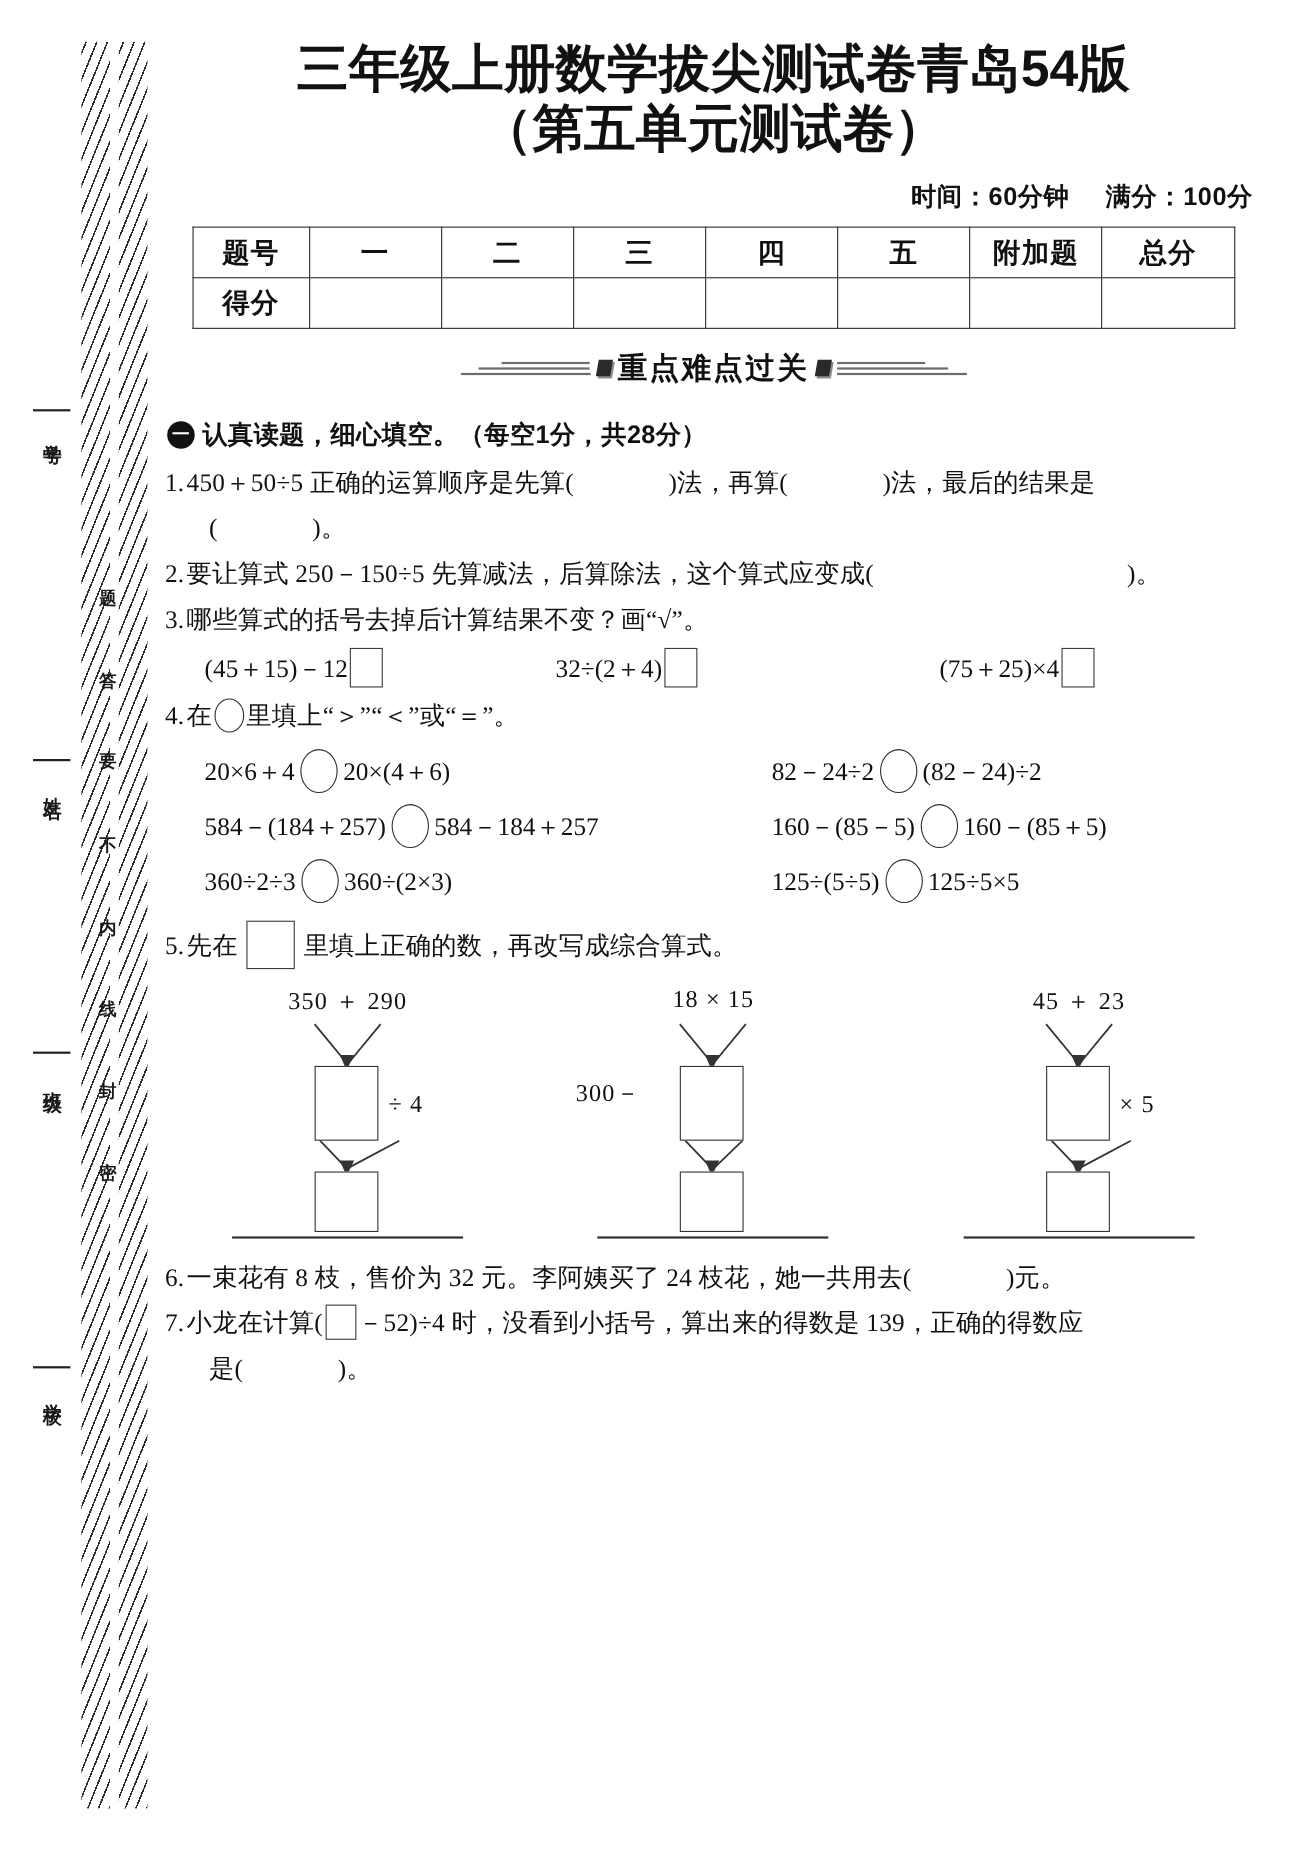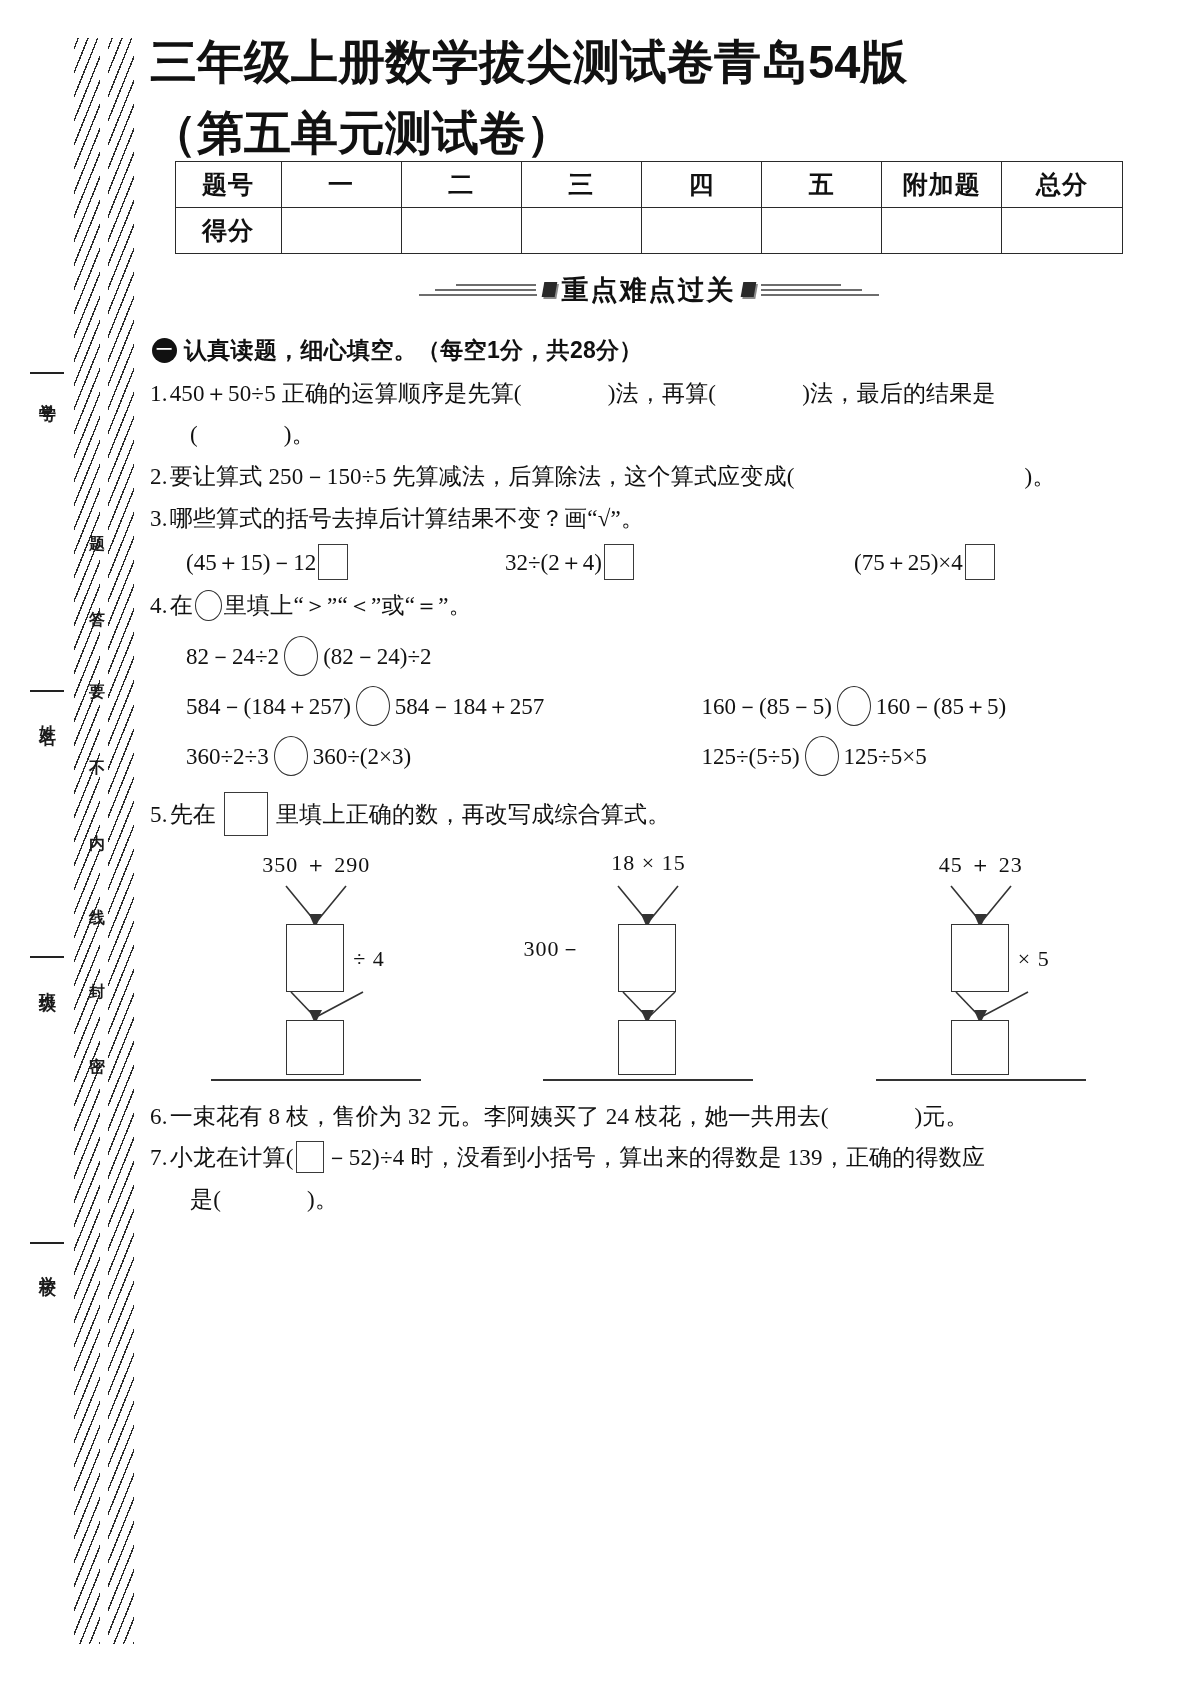--- a/index.html
+++ b/index.html
@@ -43,29 +43,29 @@
     color:#1a1a1a;
   }
 
   
   .page{
     position:absolute; left:132px; top:0; width:1059px; height:1684px;
     padding:34px 44px 0 18px;
   }
 
   .title{
-    text-align:left;
+    text-align:center;
     font-family:"Liberation Sans", sans-serif;
     font-weight:bold;
     font-size:47px;
     line-height:1.18;
     letter-spacing:0px;
     margin:0; padding:0 0 0 0;
   }
-  .title .l2{ display:block;margin-top:16px; }
+  .title .l2{ display:block; }
 
   .meta{
     text-align:right;
     font-family:"Liberation Sans", sans-serif;
     font-size:23px;
     font-weight:600;
     margin:18px 8px 12px 0;
     letter-spacing:0.5px;
   }
   .meta span{ margin-left:26px; }
@@ -226,20 +226,24 @@
   <div class="inner-item" style="top:1044px;">密</div>
 </div>
 
 <div class="page">
 
   <h1 class="title">
     <span>三年级上册数学拔尖测试卷青岛54版</span>
     <span class="l2">（第五单元测试卷）</span>
   </h1>
 
+  <div class="meta">
+    <span>时间：60分钟</span>
+    <span>满分：100分</span>
+  </div>
 
   <table class="score">
     <tbody>
         <tr>
       <td class="lbl">题号</td>
       <td>一</td>
       <td>二</td>
       <td>三</td>
       <td>四</td>
       <td>五</td>
@@ -297,20 +301,21 @@
   <div class="row3">
     <div><span>(45＋15)－12</span><span class="sqbox"></span></div>
     <div><span>32÷(2＋4)</span><span class="sqbox"></span></div>
     <div><span>(75＋25)×4</span><span class="sqbox"></span></div>
   </div>
 
   <div class="q">
     <span class="idx">4.</span><span>在</span><span class="circ sm"></span><span>里填上“＞”“＜”或“＝”。</span>
   </div>
   <div class="row2">
+    <div><span>20×6＋4</span><span class="circ"></span><span>20×(4＋6)</span></div>
     <div><span>82－24÷2</span><span class="circ"></span><span>(82－24)÷2</span></div>
   </div>
   <div class="row2">
     <div><span>584－(184＋257)</span><span class="circ"></span><span>584－184＋257</span></div>
     <div><span>160－(85－5)</span><span class="circ"></span><span>160－(85＋5)</span></div>
   </div>
   <div class="row2">
     <div><span>360÷2÷3</span><span class="circ"></span><span>360÷(2×3)</span></div>
     <div><span>125÷(5÷5)</span><span class="circ"></span><span>125÷5×5</span></div>
   </div>

